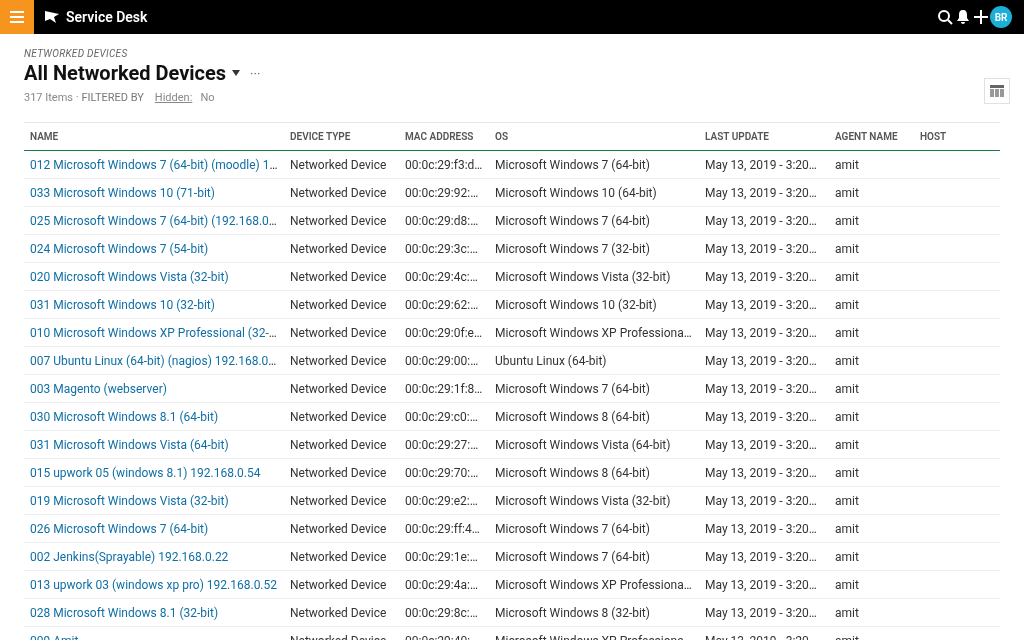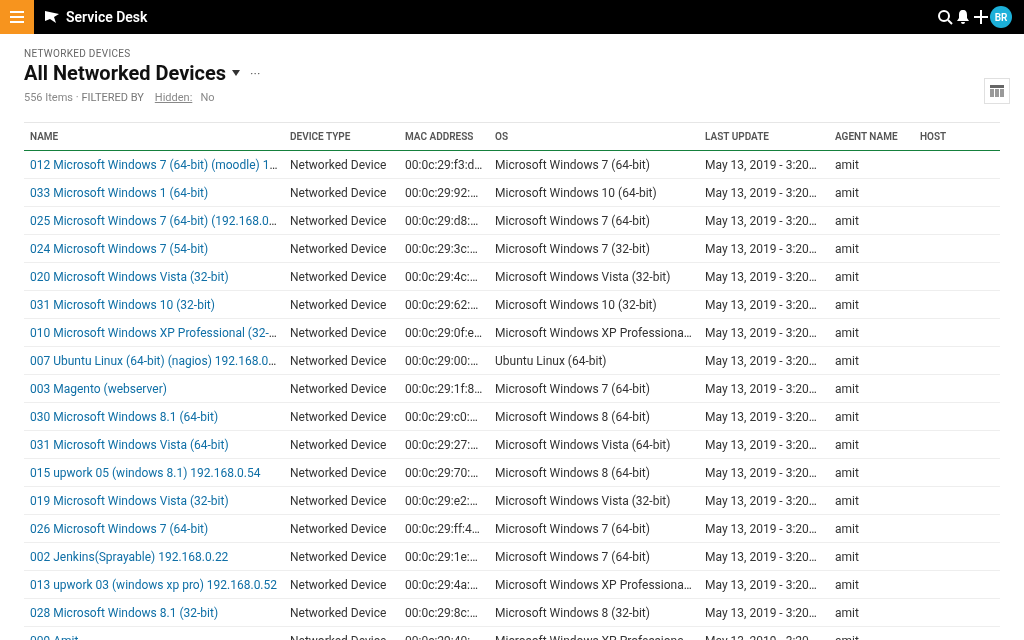--- a/index.html
+++ b/index.html
@@ -45,20 +45,21 @@
     display:flex; align-items:center; justify-content:center; cursor:pointer;
   }
   .page {
     padding: 14px 24px 0 24px;
     position: relative;
   }
   .breadcrumb {
     font-size: 10px;
     letter-spacing: 0.3px;
     color: #666;
+    font-style: italic;
   }
   .title-row {
     display:flex; align-items:center; gap:6px; margin-top:2px;
   }
   .title {
     font-size: 20px;
     font-weight: 700;
     color: #111;
   }
   .caret-down { font-size: 12px; }
@@ -161,21 +162,21 @@
   <div class="title-row">
     <span class="title">All Networked Devices</span>
     <span class="caret-down">
       <svg width="8" height="6" viewBox="0 0 8 6">
           <path d="M0 0 L8 0 L4 6 Z" fill="#333"></path>
         </svg>
     </span>
     <span class="more">···</span>
   </div>
   <div class="subline">
-    <span>556 Items</span>
+    <span>317 Items</span>
     <span> · </span>
     <span class="filtered">FILTERED BY</span>
     <span>&nbsp;&nbsp;</span>
     <span class="label">Hidden:</span>
     <span>&nbsp;</span>
     <span>No</span>
   </div>
 
   <div class="view-toggle">
     <svg width="14" height="12" viewBox="0 0 14 12">
@@ -211,21 +212,21 @@
         <tr>
           <td><a href="#" class="name-link">012 Microsoft Windows 7 (64-bit) (moodle) 192.168.0.6</a></td>
           <td>Networked Device</td>
           <td>00:0c:29:f3:d0:58</td>
           <td>Microsoft Windows 7 (64-bit)</td>
           <td>May 13, 2019 - 3:20PM</td>
           <td>amit</td>
           <td></td>
         </tr>
         <tr>
-          <td><a href="#" class="name-link">033 Microsoft Windows 1 (64-bit)</a></td>
+          <td><a href="#" class="name-link">033 Microsoft Windows 10 (71-bit)</a></td>
           <td>Networked Device</td>
           <td>00:0c:29:92:00:ba</td>
           <td>Microsoft Windows 10 (64-bit)</td>
           <td>May 13, 2019 - 3:20PM</td>
           <td>amit</td>
           <td></td>
         </tr>
         <tr>
           <td><a href="#" class="name-link">025 Microsoft Windows 7 (64-bit) (192.168.0.56)</a></td>
           <td>Networked Device</td>

